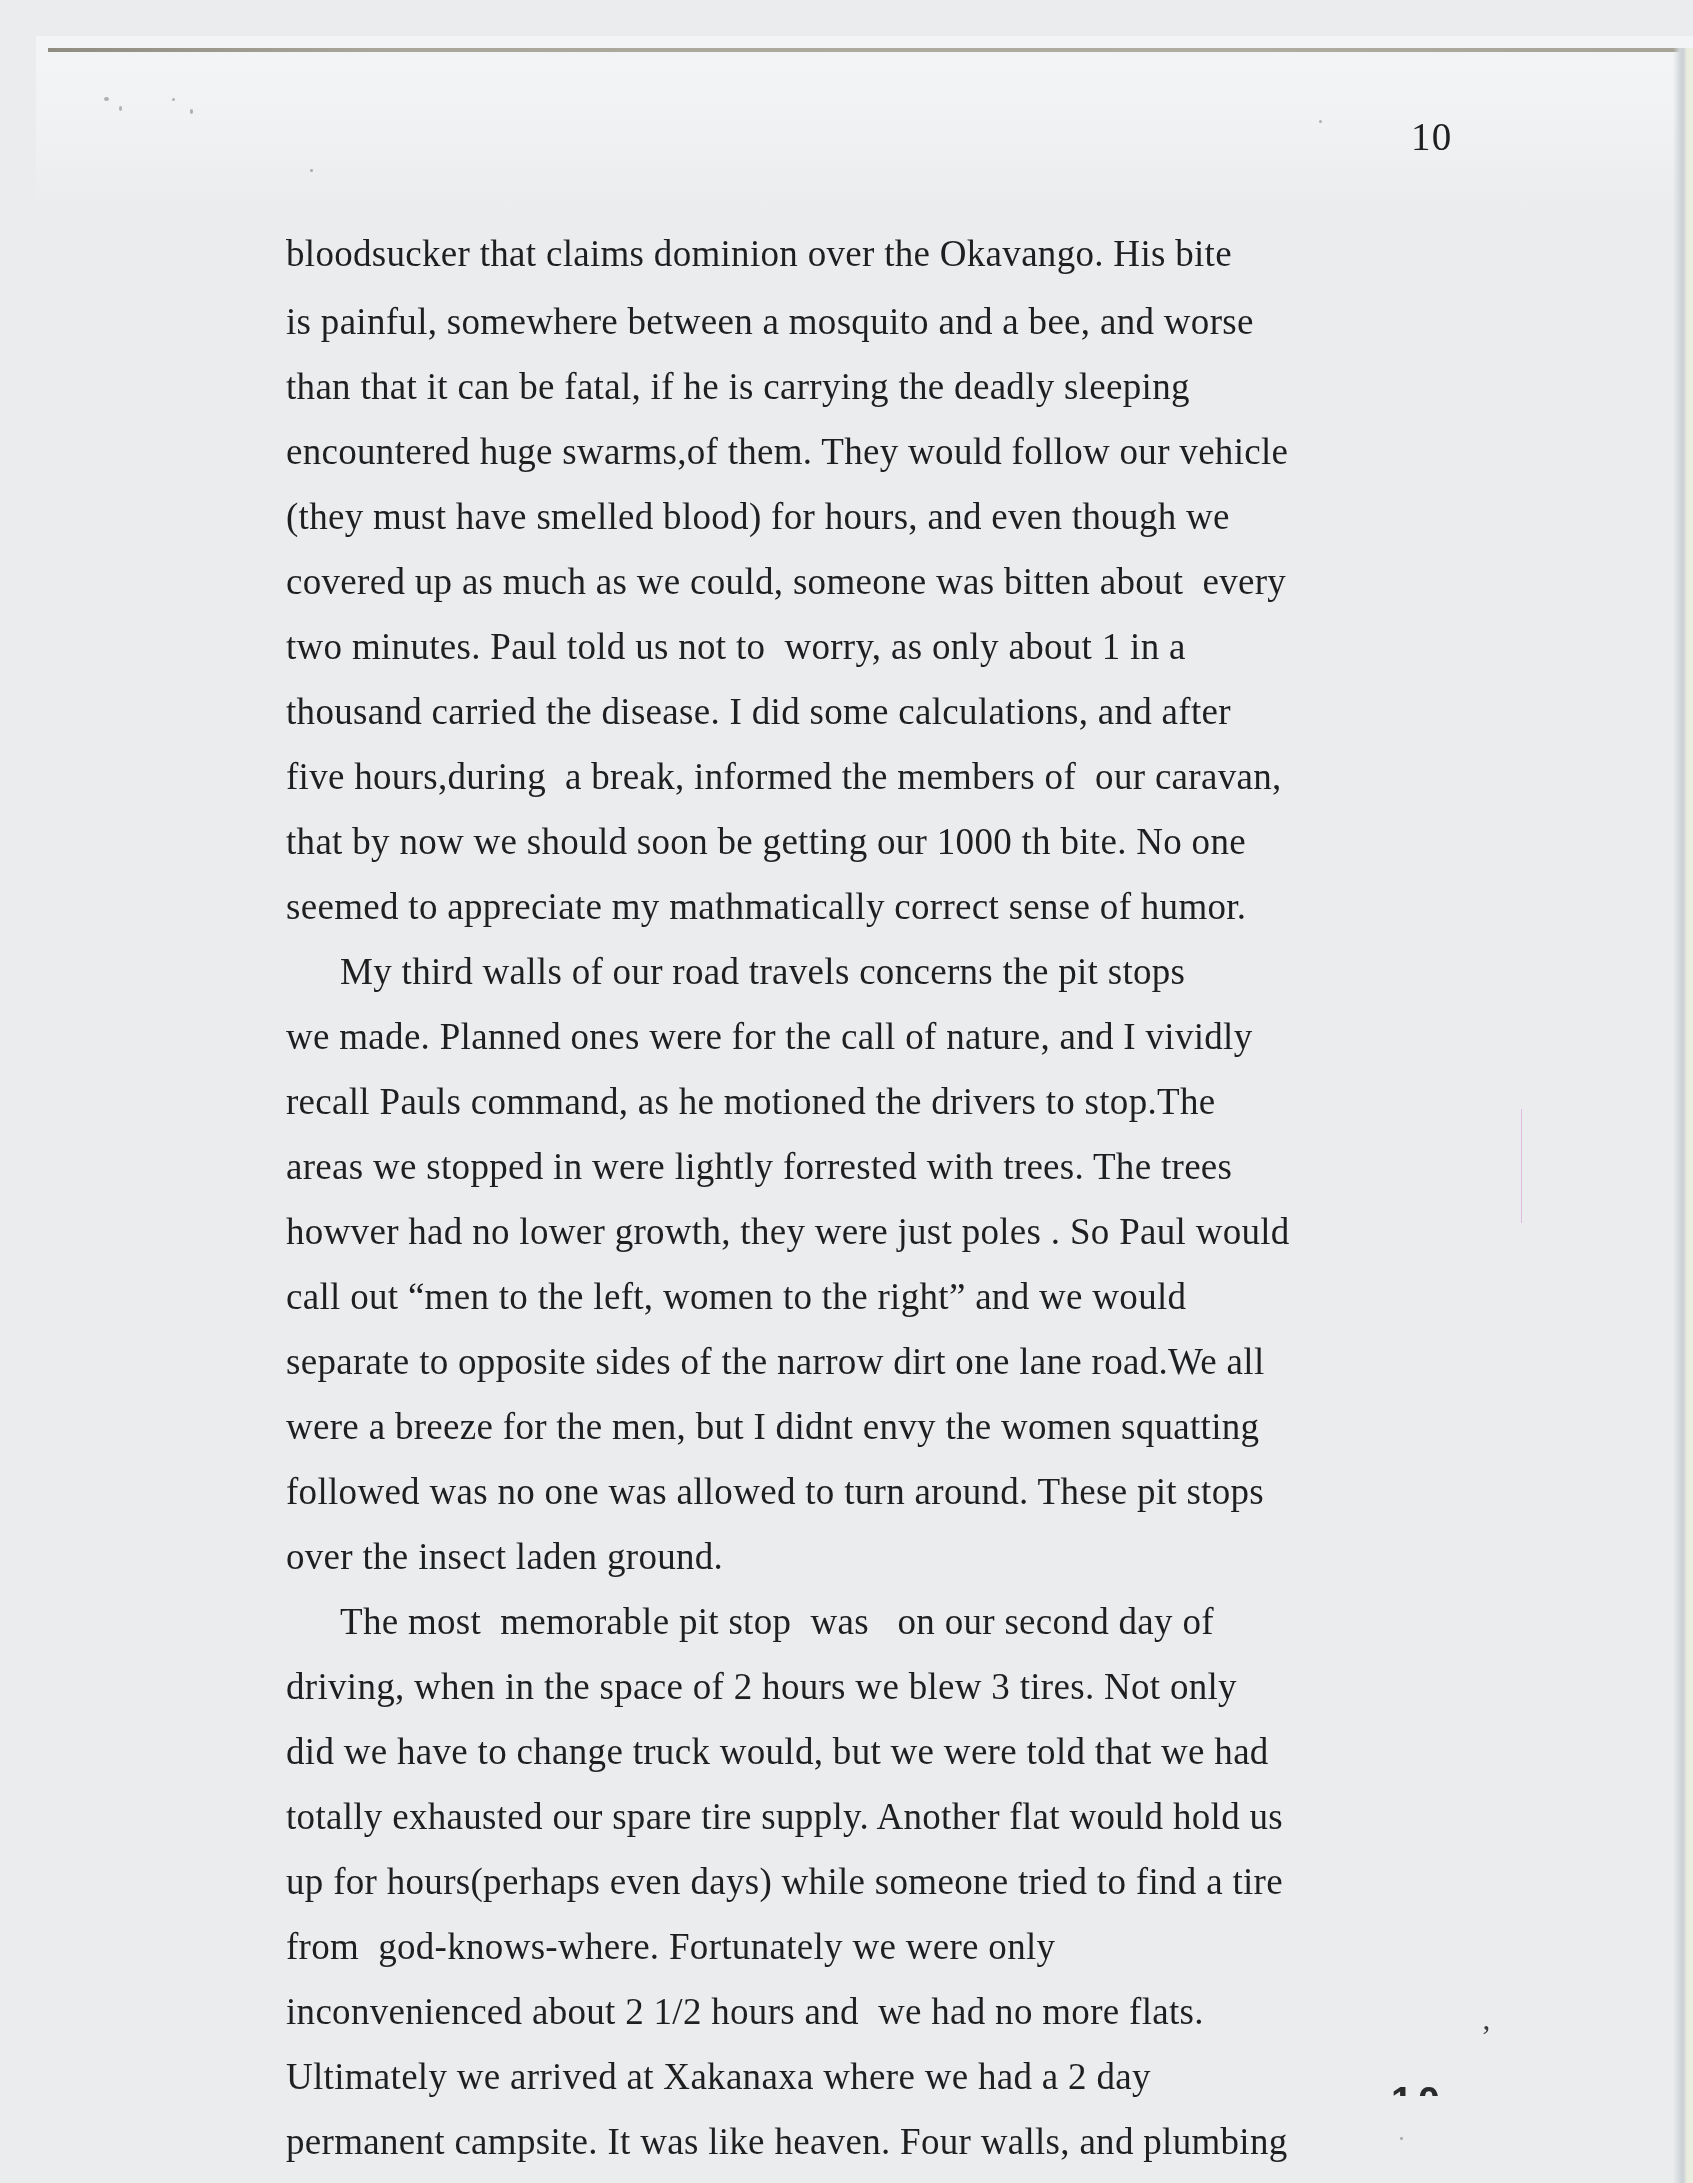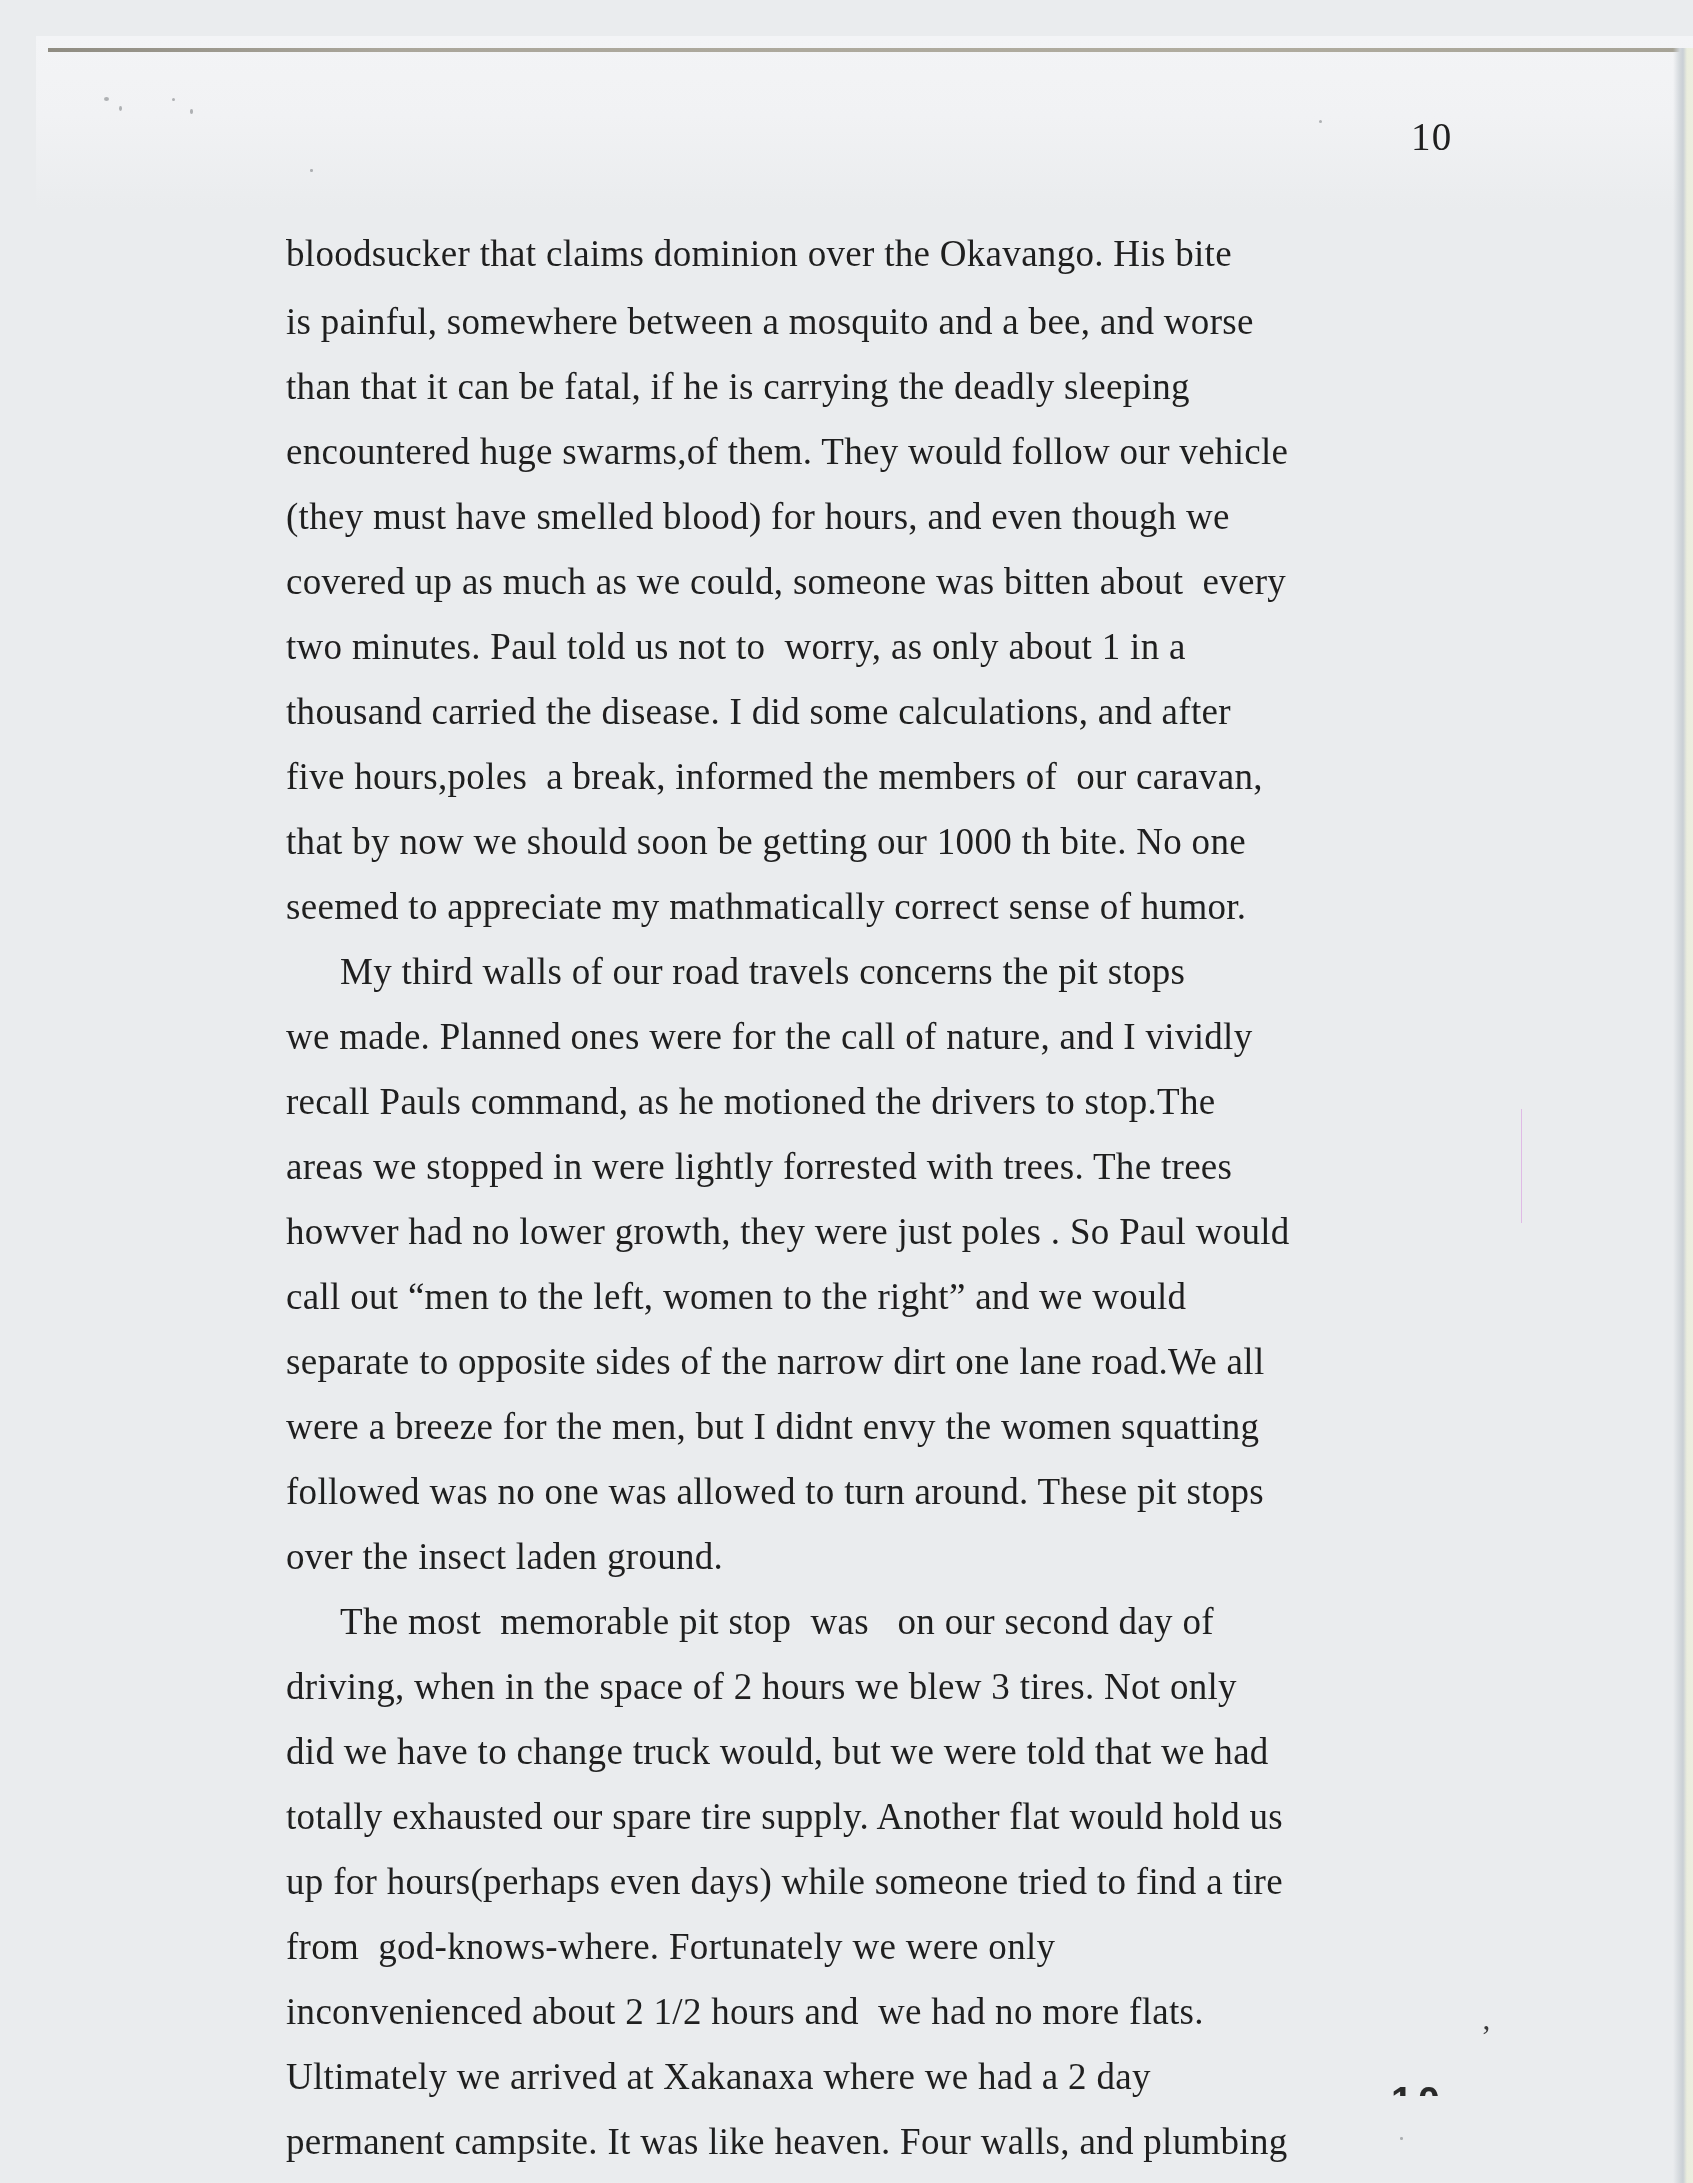--- a/index.html
+++ b/index.html
@@ -81,21 +81,21 @@
 
   <div class="text-block" id="lines-container">
       <div class="line">bloodsucker that claims dominion over the Okavango. His bite</div>
       <div class="line gap">is painful, somewhere between a mosquito and a bee, and worse</div>
       <div class="line">than that it can be fatal, if he is carrying the deadly sleeping</div>
       <div class="line">encountered huge swarms,of them. They would follow our vehicle</div>
       <div class="line">(they must have smelled blood) for hours, and even though we</div>
       <div class="line">covered up as much as we could, someone was bitten about  every</div>
       <div class="line">two minutes. Paul told us not to  worry, as only about 1 in a</div>
       <div class="line">thousand carried the disease. I did some calculations, and after</div>
-      <div class="line">five hours,poles  a break, informed the members of  our caravan,</div>
+      <div class="line">five hours,during  a break, informed the members of  our caravan,</div>
       <div class="line">that by now we should soon be getting our 1000 th bite. No one</div>
       <div class="line">seemed to appreciate my mathmatically correct sense of humor.</div>
       <div class="line indent">My third walls of our road travels concerns the pit stops</div>
       <div class="line">we made. Planned ones were for the call of nature, and I vividly</div>
       <div class="line">recall Pauls command, as he motioned the drivers to stop.The</div>
       <div class="line">areas we stopped in were lightly forrested with trees. The trees</div>
       <div class="line">howver had no lower growth, they were just poles . So Paul would</div>
       <div class="line">call out “men to the left, women to the right” and we would</div>
       <div class="line">separate to opposite sides of the narrow dirt one lane road.We all</div>
       <div class="line">were a breeze for the men, but I didnt envy the women squatting</div>

